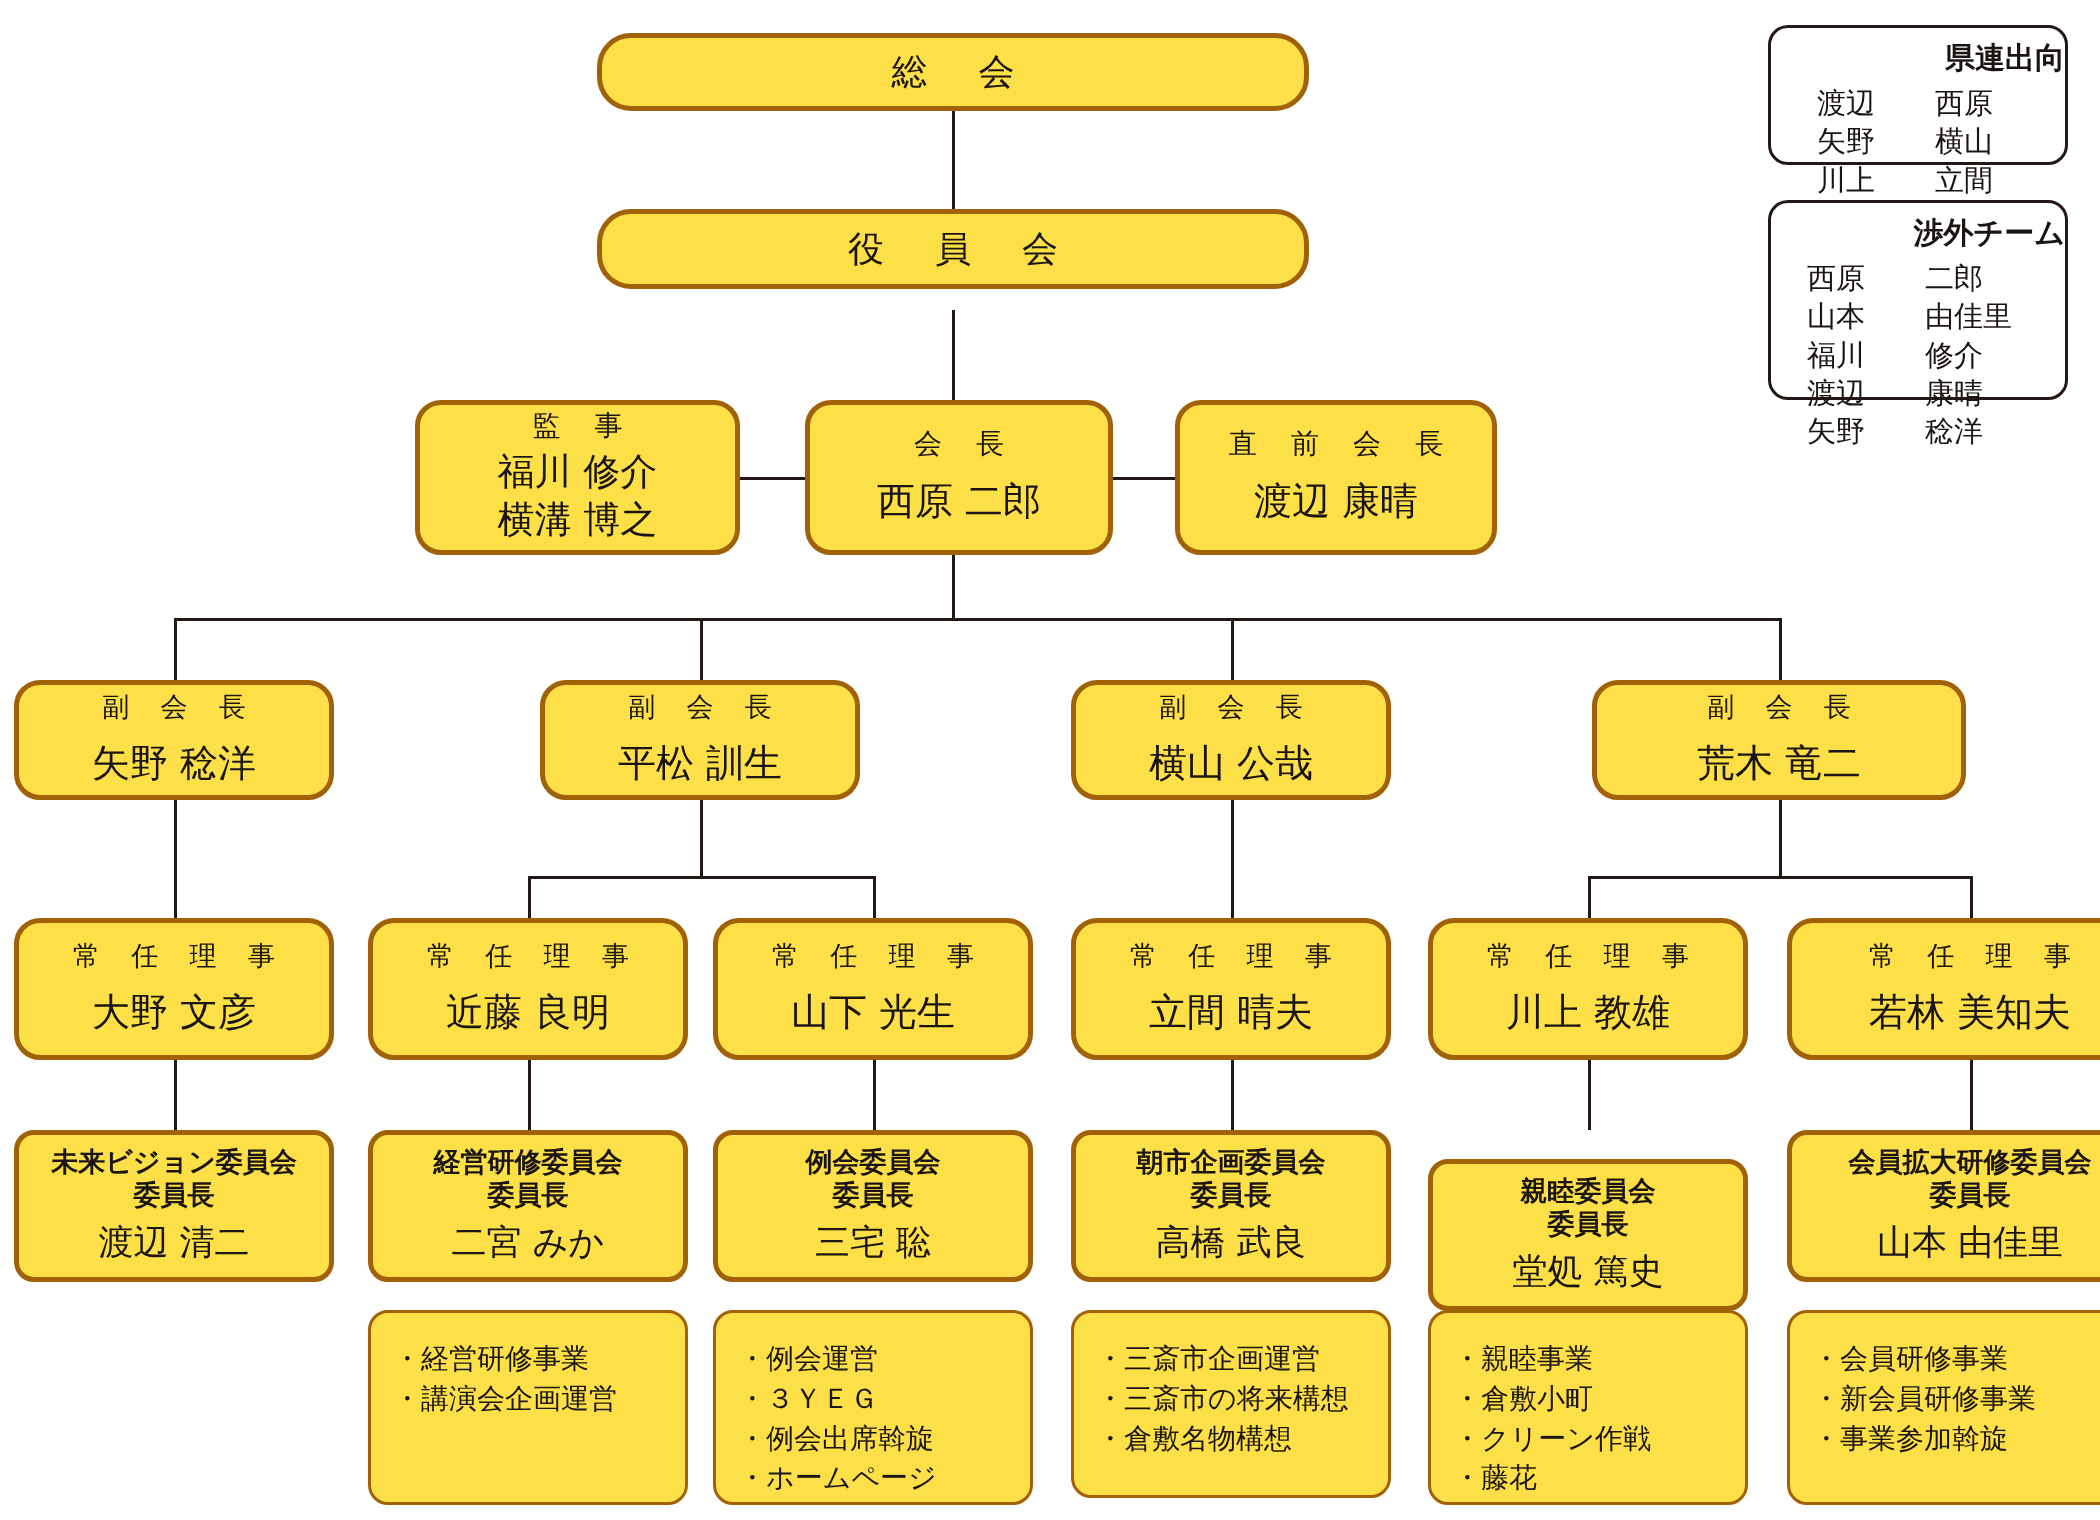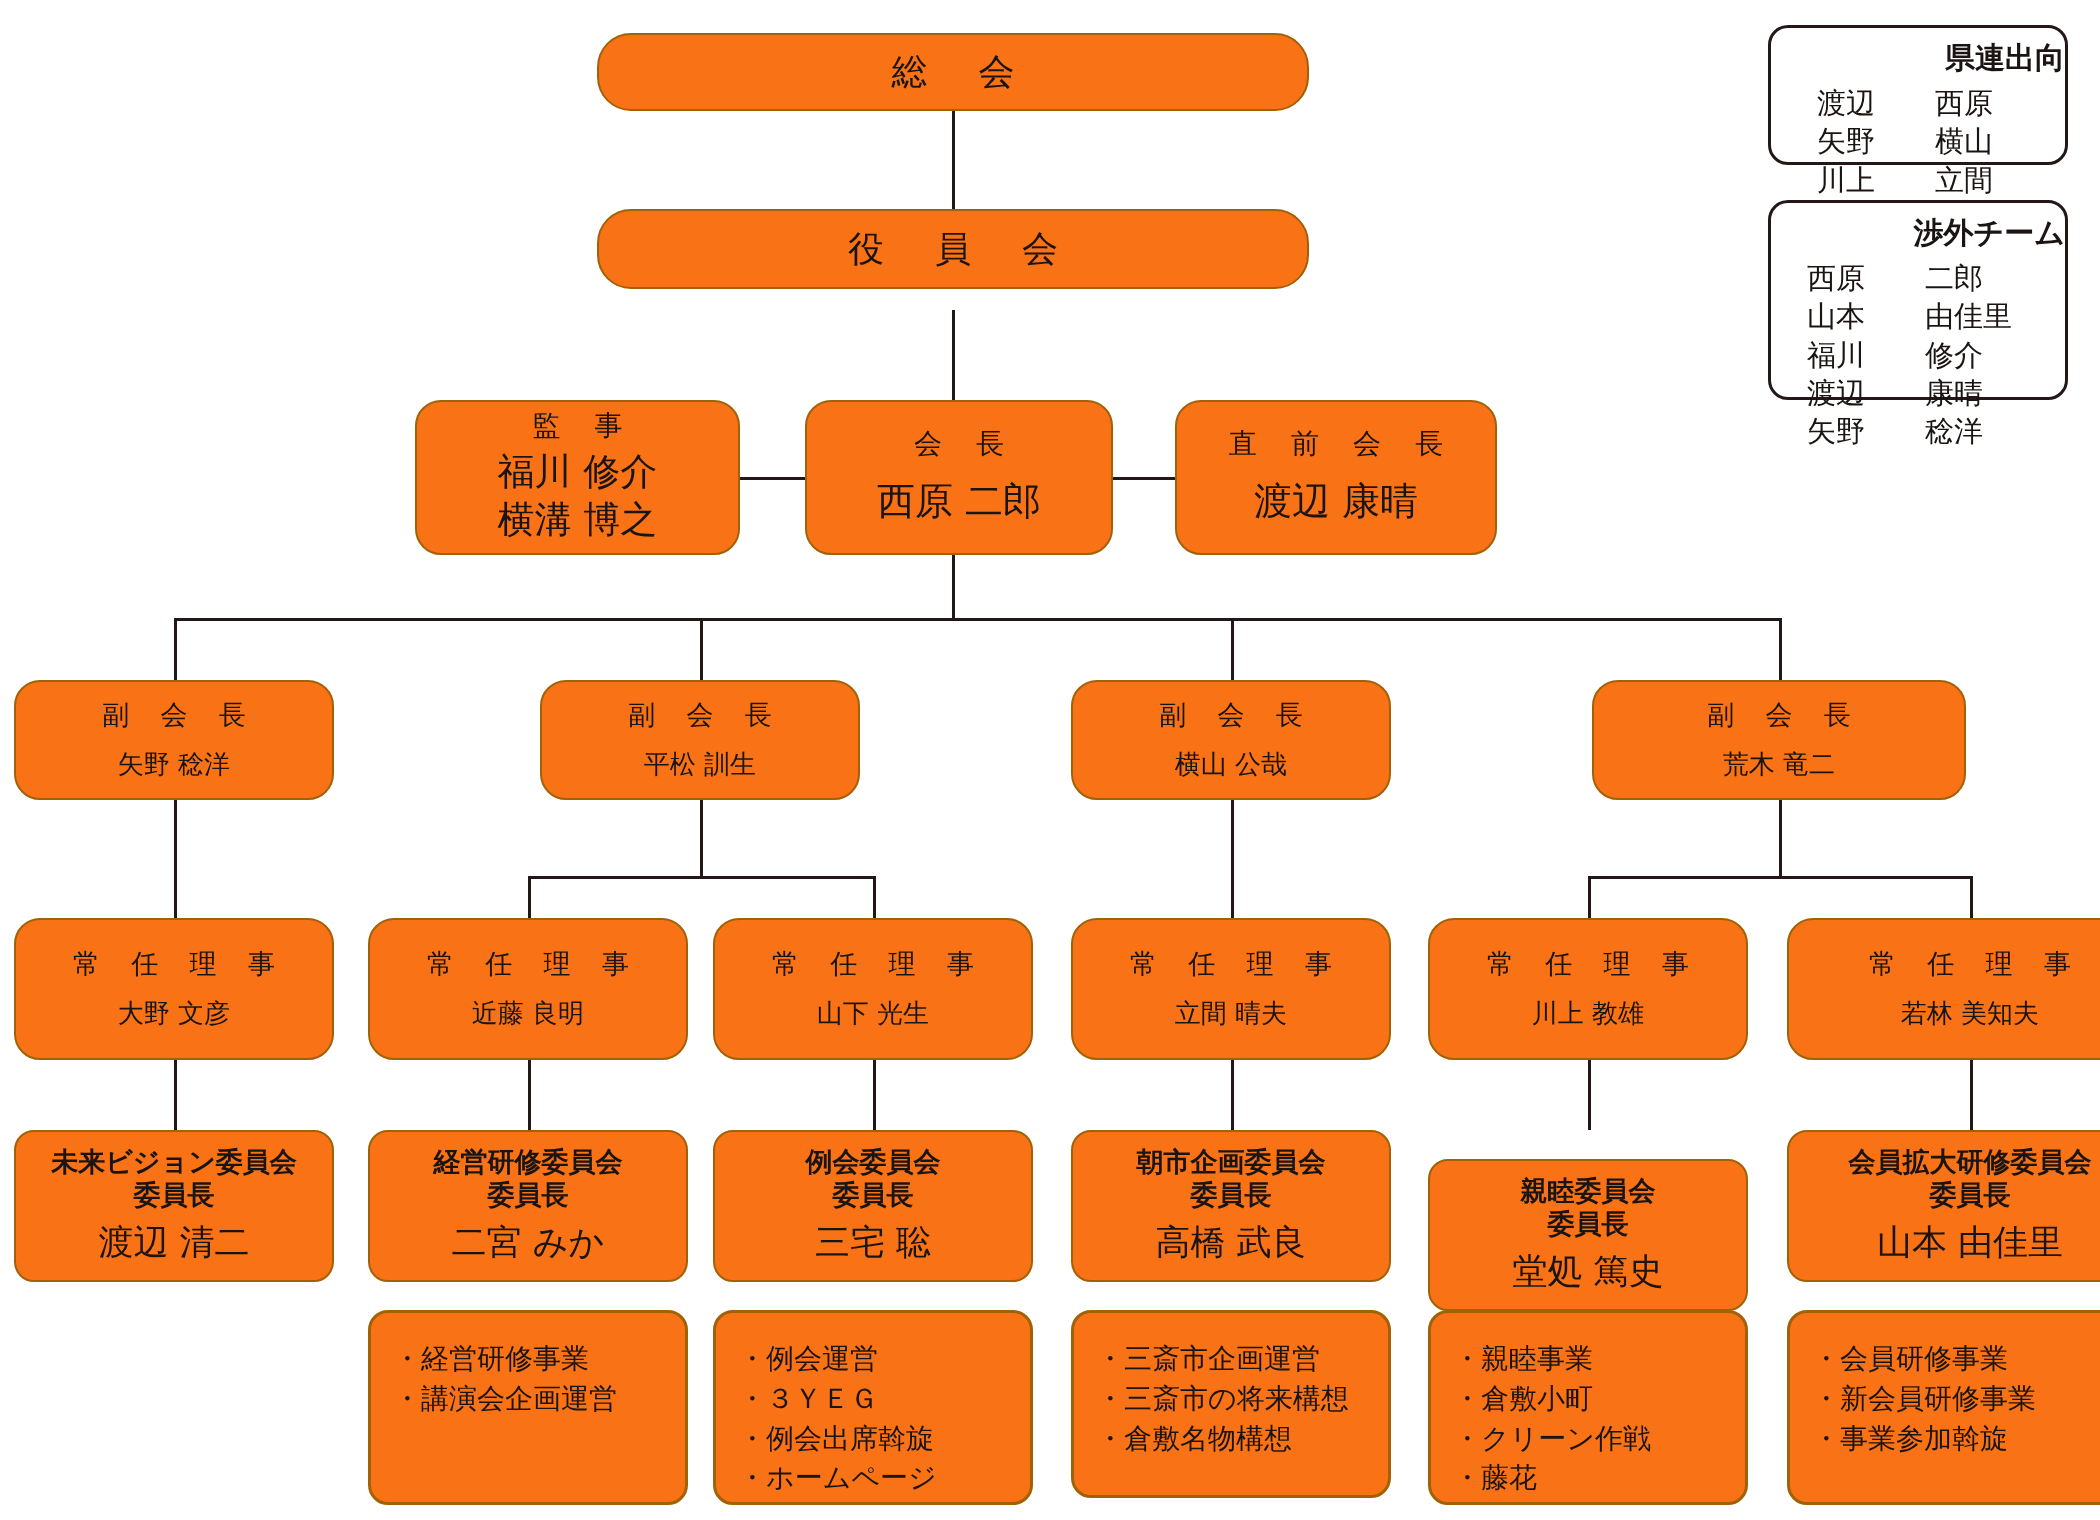--- a/index.html
+++ b/index.html
@@ -11,22 +11,22 @@
     position:relative;
     width:2100px;
     height:1520px;
     overflow:hidden;
     background:#fff;
   }
   
   .node{
     position:absolute;
     box-sizing:border-box;
-    border:2px solid #a16207;
-    background:#f97316;
+    border:5px solid #a16207;
+    background:#fde047;
     display:flex;
     flex-direction:column;
     align-items:center;
     justify-content:center;
     text-align:center;
     z-index:3;
   }
   .node .role{
     font-size:27px;
     letter-spacing:.42em;
@@ -49,21 +49,21 @@
   .rounded{border-radius:26px;}
   .rounded-sm{border-radius:20px;}
 
   
   .exec .role{font-size:28px;letter-spacing:.45em;text-indent:.45em;margin-bottom:6px;}
   .exec .name{font-size:38px;}
   .exec .name.multi{font-size:37px;line-height:1.3;}
 
   
   .vp .role{margin-bottom:18px;}
-  .vp .name{font-size:26px;}
+  .vp .name{font-size:38px;}
 
   
   .comm{justify-content:center;}
   .comm .ctitle{
     font-size:27px;
     font-weight:bold;
     line-height:1.22;
     white-space:nowrap;
     font-family:Liberation Mono, monospace;
   }

